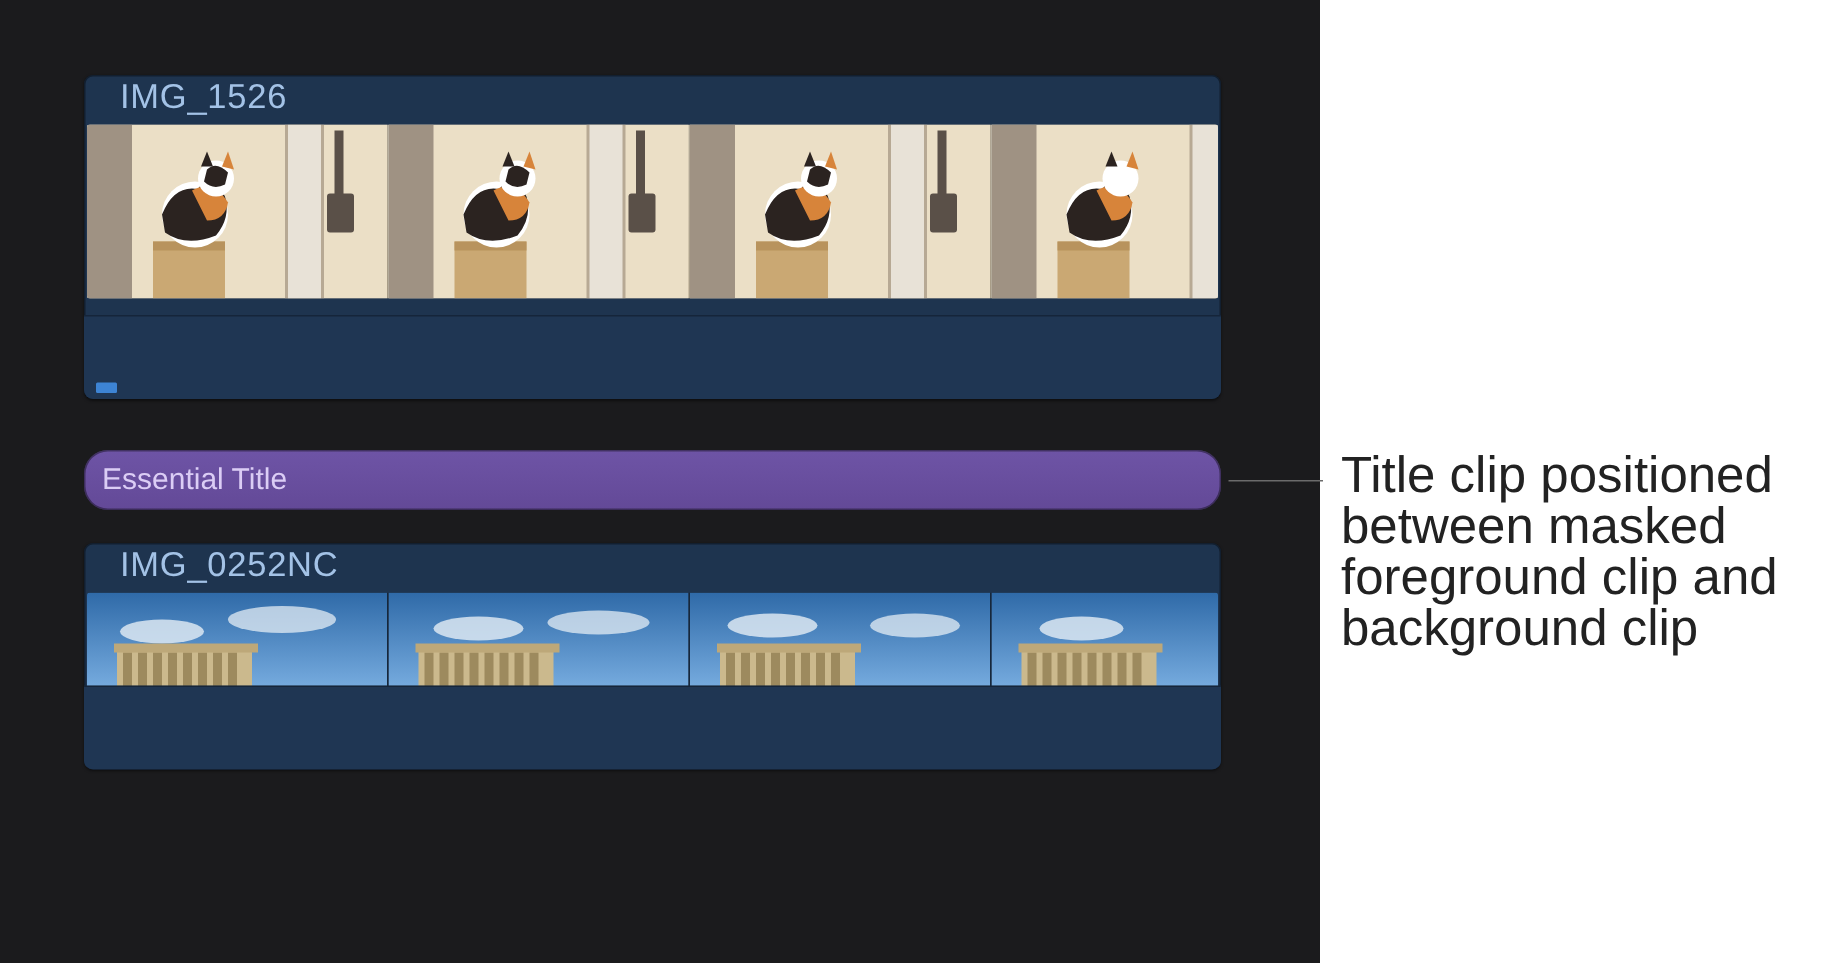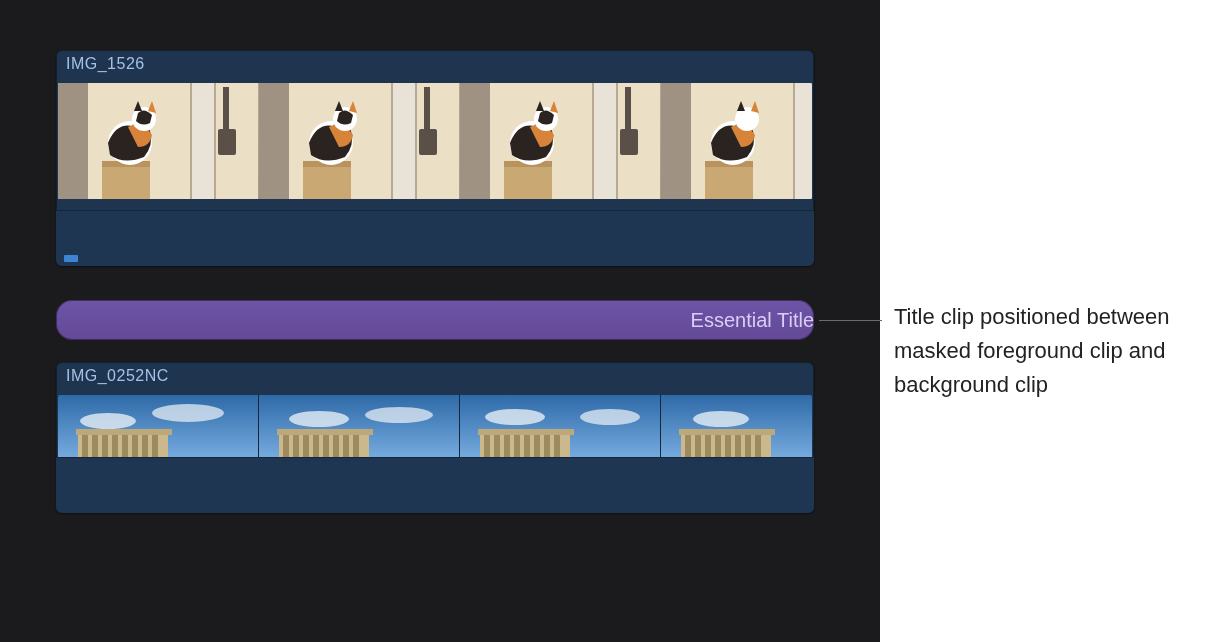--- a/index.html
+++ b/index.html
@@ -30,23 +30,23 @@
   .video-clip {
     position: absolute;
     background: #1e344f;
     border-radius: 6px;
     box-shadow: 0 0 0 1px rgba(0,0,0,0.4) inset, 0 1px 2px rgba(0,0,0,0.5);
     overflow: hidden;
   }
   .video-clip .clip-header {
     height: 28px;
     line-height: 28px;
-    padding-left: 10px;
+    padding-left: 24px;
     color: #a3c2e6;
-    font-size: 16px;
+    font-size: 23px;
     letter-spacing: 0.5px;
     user-select: none;
   }
   .video-clip .filmstrip {
     position: absolute;
     left: 2px;
     right: 2px;
     top: 33px;
     height: 116px;
     display: flex;
@@ -104,21 +104,21 @@
   }
 
   
   .callout-line {
     position: absolute;
     height: 1px;
     background: #6b6b6b;
   }
   .callout-text {
     position: absolute;
-    font-size: 22px;
+    font-size: 34px;
     line-height: 34px;
     color: #222;
     font-weight: 400;
     font-family: -apple-system, "Helvetica Neue", Helvetica, Arial, sans-serif;
   }
 </style>
 </head>
 <body>
 
 <div class="stage">
@@ -205,21 +205,21 @@
             <path d="M76 28 L80 18 L84 28 Z" fill="#2b2320"></path>
             <path d="M90 28 L94 18 L98 30 Z" fill="#d7843a"></path>
           </svg>
         </div>
       </div>
       <div class="audio-area">
         <div class="marker"></div>
       </div>
     </div>
 
-    <div class="title-clip" style="left:56px; top:300px; width:746px;text-align:right;">
+    <div class="title-clip" style="left:56px; top:300px; width:746px;">
       <span>Essential Title</span>
     </div>
 
     <div class="video-clip" style="left:56px; top:362px; width:758px; height:151px;">
       <div class="clip-header">IMG_0252NC</div>
       <div class="filmstrip">
         <div class="frame-ruins" style="flex:0 0 200px">
           <svg viewBox="0 0 200 116" preserveAspectRatio="xMidYMid slice">
             <defs>
               <linearGradient id="sky1" x1="0" y1="0" x2="0" y2="1">

